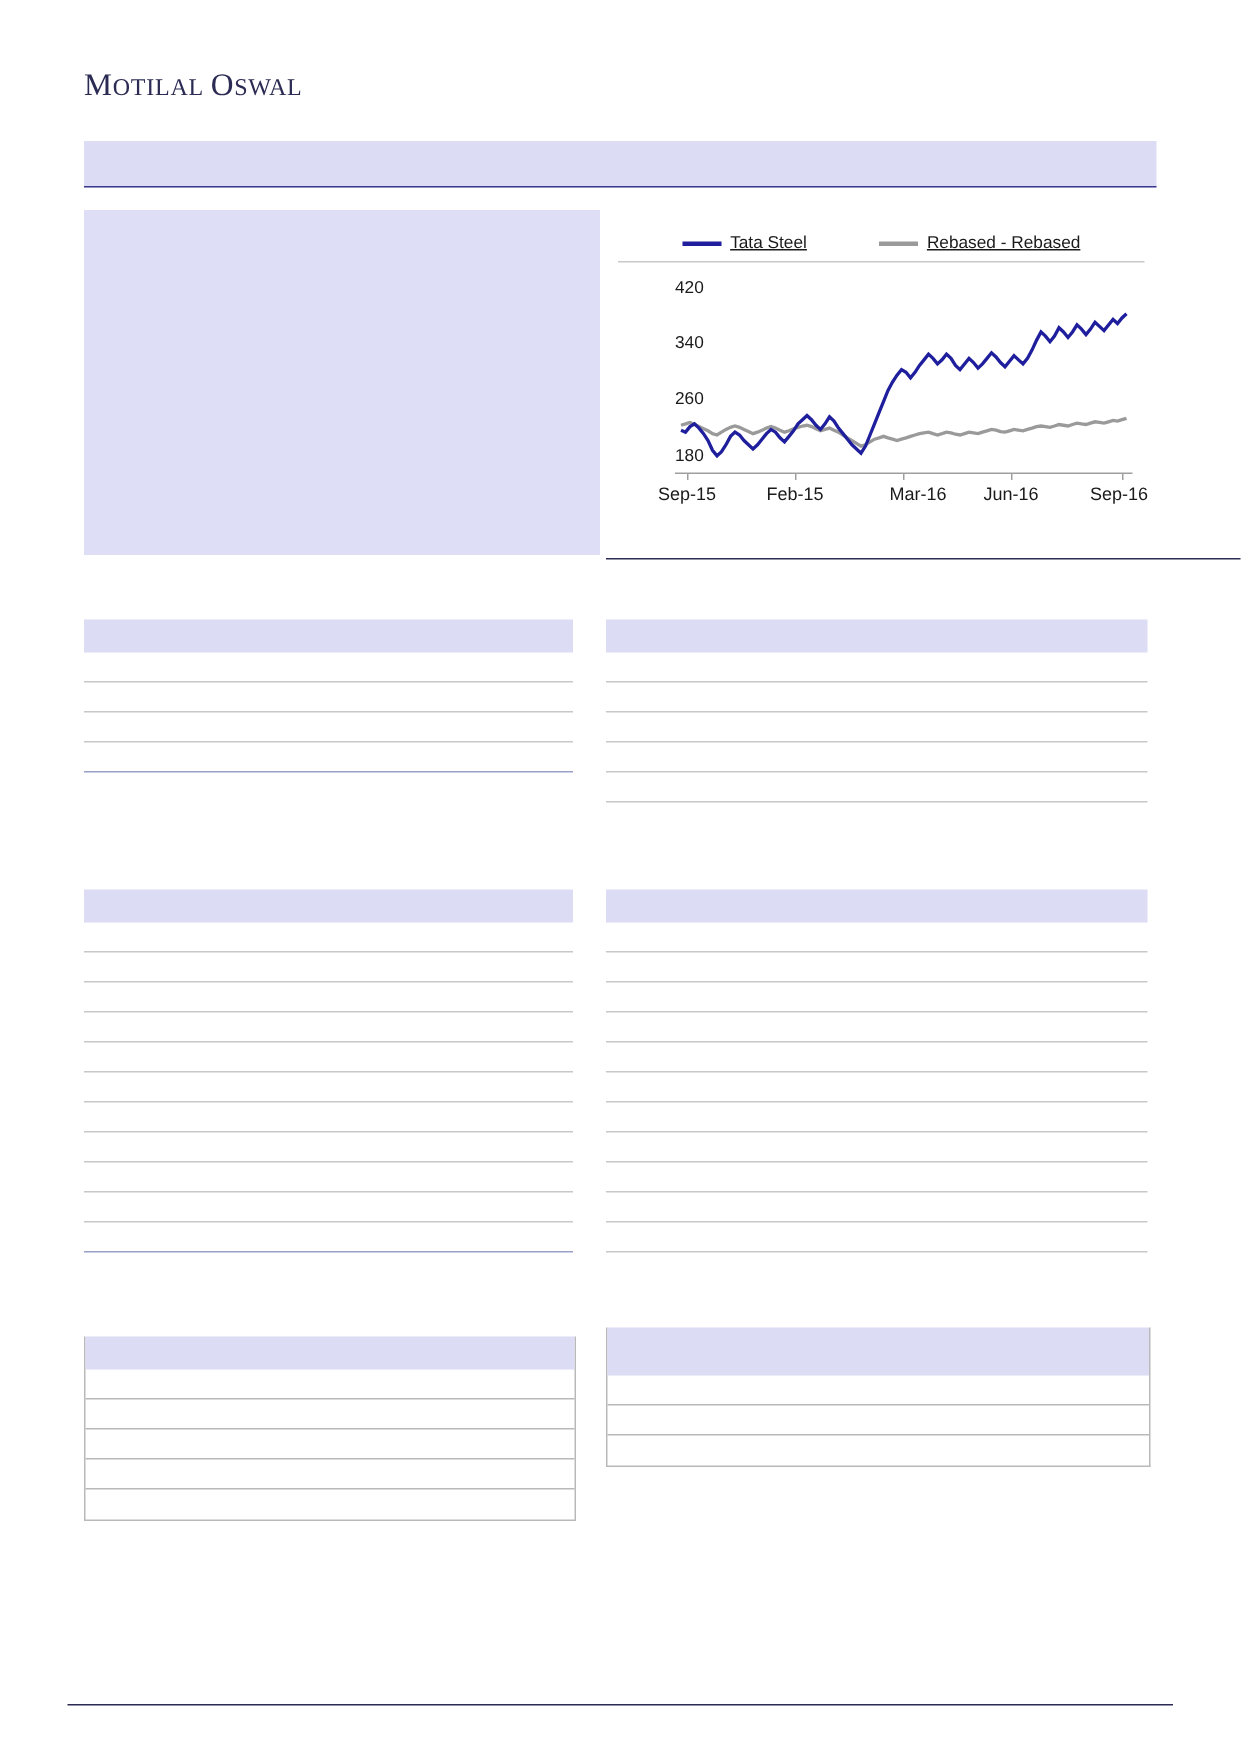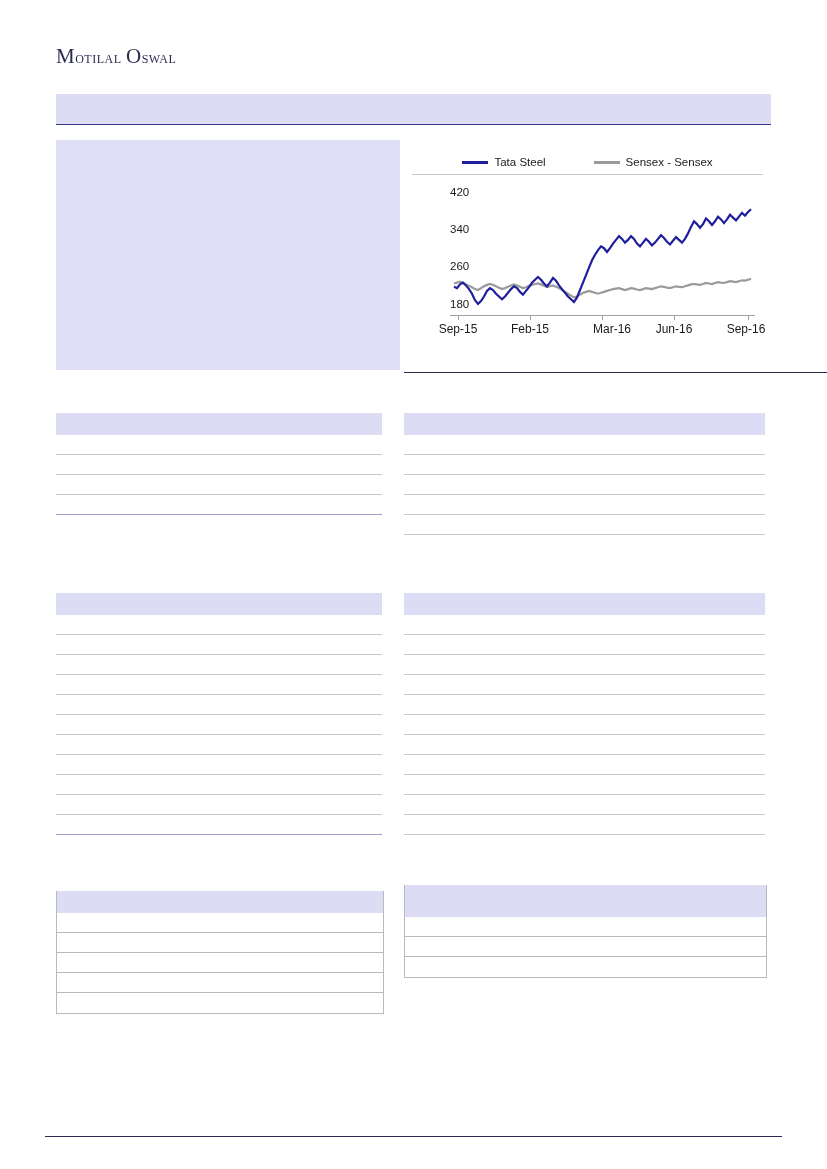--- a/index.html
+++ b/index.html
@@ -22,21 +22,21 @@
     top: 44px;
     font-family: "Liberation Serif", serif;
     color: #2b2b54;
     letter-spacing: 0.5px;
     white-space: nowrap;
   }
   #brand .cap {
     font-size: 21px;
   }
   #brand .small {
-    font-size: 12px;
+    font-size: 16px;
   }
 
   
   #title-band {
     position: absolute;
     left: 56px;
     top: 94px;
     width: 715px;
     height: 30px;
     background: #dcdcf5;
@@ -73,20 +73,21 @@
     align-items: center;
     justify-content: center;
     gap: 48px;
   }
   .legend-item {
     display: flex;
     align-items: center;
     gap: 6px;
     font-size: 11.5px;
     color: #1a1a1a;
+    text-decoration: underline;
   }
   .legend-swatch {
     display: inline-block;
     width: 26px;
     height: 3px;
   }
   .sw-blue { background: #1f1f9e; }
   .sw-grey { background: #9a9a9a; }
 
   #chart-area {
@@ -195,21 +196,21 @@
 
 <div id="chart-block">
 
   <div id="chart-legend">
     <div class="legend-item">
       <span class="legend-swatch sw-blue"></span>
       <span>Tata Steel</span>
     </div>
     <div class="legend-item">
       <span class="legend-swatch sw-grey"></span>
-      <span>Sensex - Sensex</span>
+      <span>Rebased - Rebased</span>
     </div>
   </div>
 
   <div id="chart-area">
 
     <div class="y-label" style="left:38px; top:12px;">420</div>
     <div class="y-label" style="left:38px; top:49px;">340</div>
     <div class="y-label" style="left:38px; top:86px;">260</div>
     <div class="y-label" style="left:38px; top:124px;">180</div>
 

